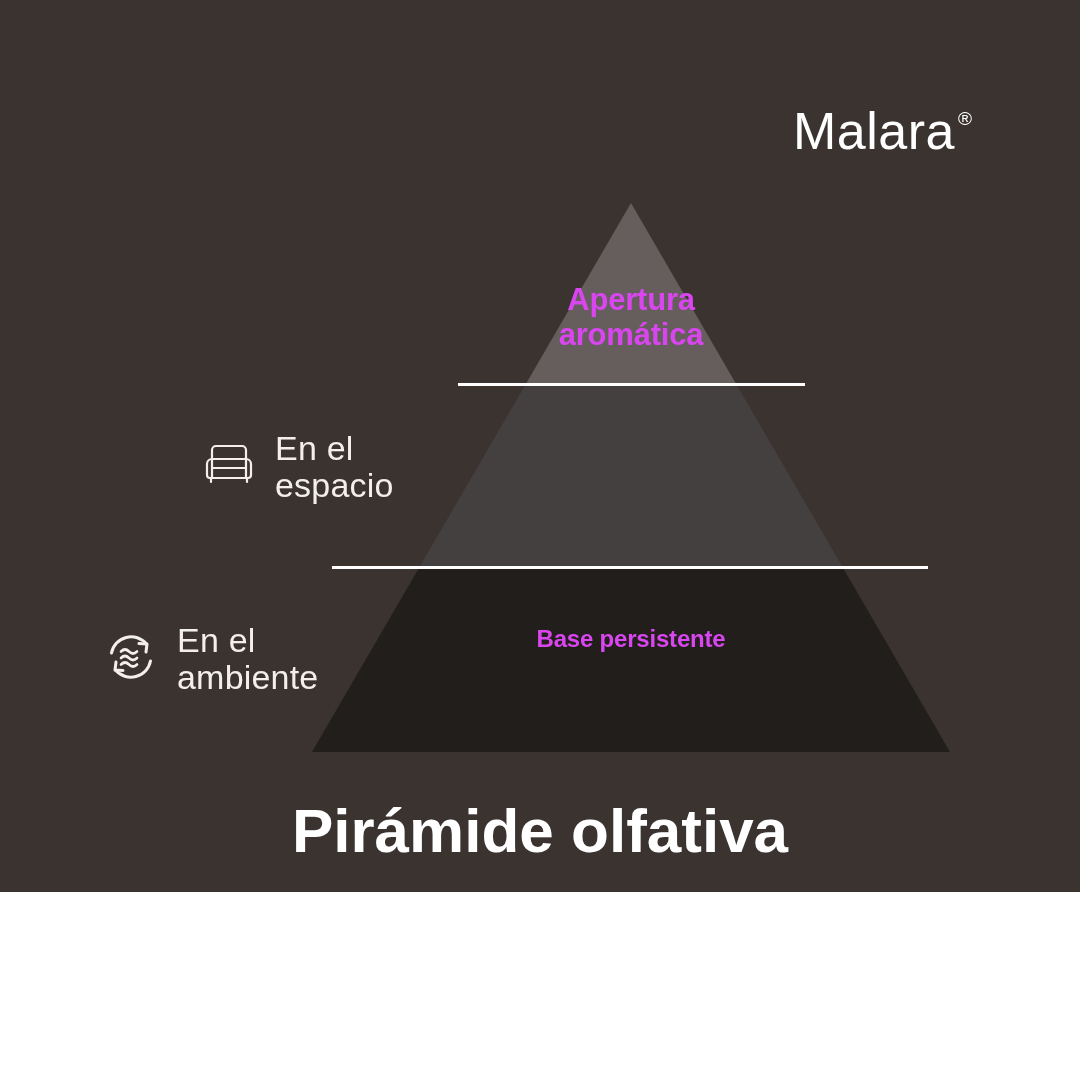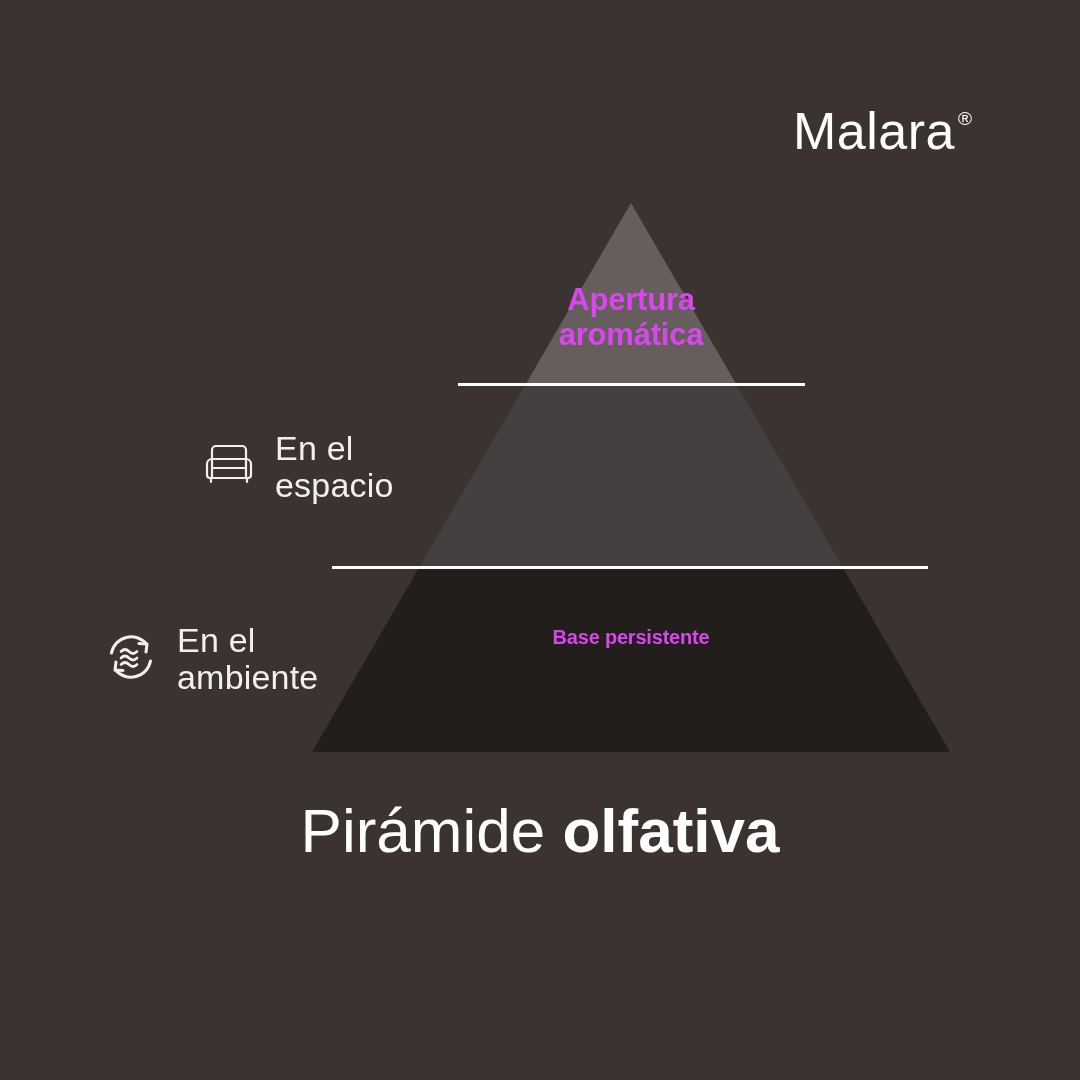--- a/index.html
+++ b/index.html
@@ -8,21 +8,21 @@
   }
   body {
     width: 1080px;
     height: 1080px;
     overflow: hidden;
     font-family: "Liberation Sans", sans-serif;
   }
   #canvas {
     position: relative;
     width: 1080px;
-    height: 1080px;
+    height: 892px;
     background: #3b3330;
   }
 
   
   #brand {
     position: absolute;
     top: 105px;
     right: 108px;
     display: flex;
     align-items: flex-start;
@@ -71,21 +71,21 @@
   #caption-mid {
     left: 431px;
     top: 443px;
     width: 400px;
     font-size: 30px;
   }
   #caption-base {
     left: 411px;
     top: 626px;
     width: 440px;
-    font-size: 20px;
+    font-size: 24px;
   }
 
   
   .divider {
     position: absolute;
     height: 3px;
     background: #ffffff;
   }
   #divider-1 { left: 458px; top: 383px; width: 347px; }
   #divider-2 { left: 332px; top: 566px; width: 596px; }
@@ -118,21 +118,21 @@
     position: absolute;
     left: 0;
     top: 800px;
     width: 1080px;
     text-align: center;
     color: #ffffff;
     font-size: 62px;
     line-height: 1;
     letter-spacing: 0px;
   }
-  #title .light { font-weight: 400; }
+  #title .light { font-weight: 700; }
   #title .bold  { font-weight: bold; }
 </style>
 </head>
 <body>
 
 <div id="canvas" style="background: rgb(59, 51, 48);">
 
   <div id="brand">
     <span class="word">Malara</span>
     <span class="reg">®</span>

